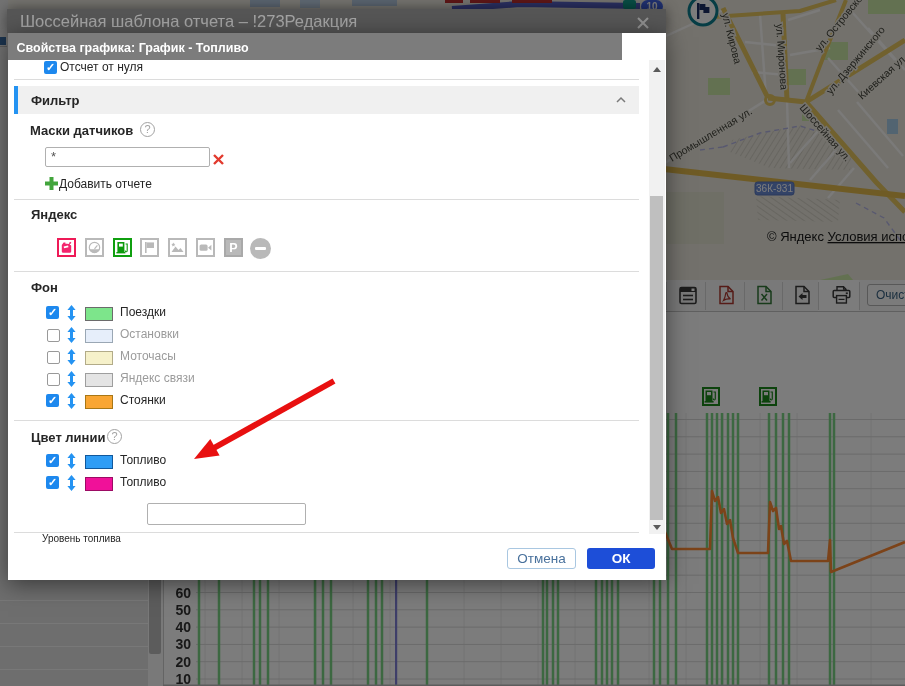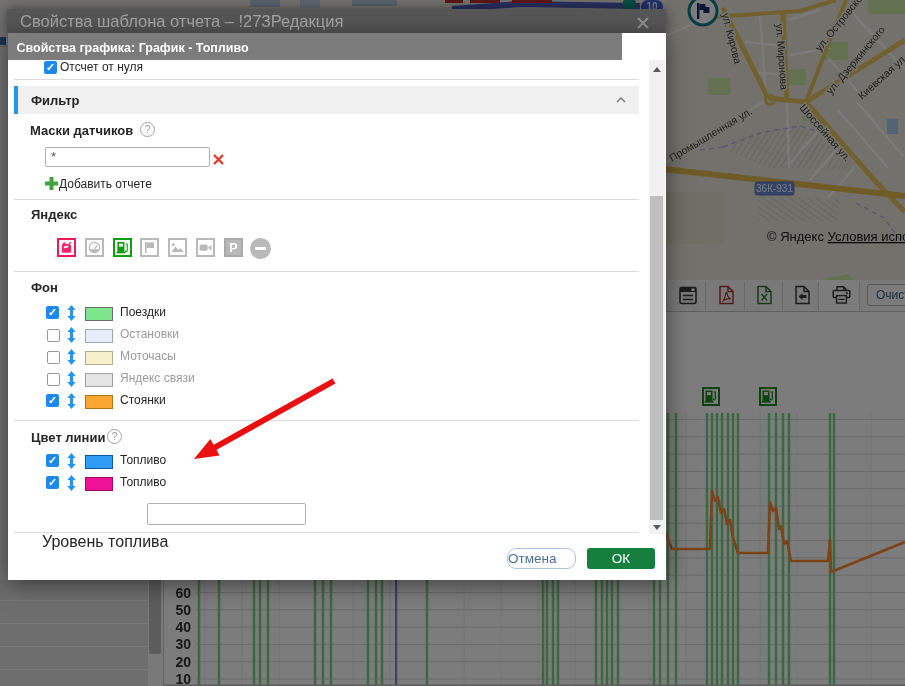--- a/index.html
+++ b/index.html
@@ -283,21 +283,21 @@
         </svg>
   </div>
 </div>
 
 <div class="abs" style="left:0;top:0;width:8px;height:580px;background:#ececec;z-index:2"></div>
 <div class="abs" style="left:0;top:37px;width:6px;height:8px;background:#3a6ea5;z-index:3"></div>
 <div class="abs" style="left:0;top:46px;width:7px;height:1px;background:#bdbdbd;z-index:3"></div>
 <div id="ov1"></div>
 
 <div id="outerhdr">
-  <div class="t">Свойства шаблона отчета – !273Редакция</div>
+  <div class="t">Шоссейная шаблона отчета – !273Редакция</div>
   <svg class="abs" style="left:629px;top:7px" width="14" height="14" viewBox="0 0 14 14">
         <path d="M2 2 L12 12 M12 2 L2 12" stroke="#cfcfcf" stroke-width="2"></path>
       </svg>
 </div>
 
 <div id="ov2"></div>
 
 <div id="dlg">
   <div id="dlghdr">
     <div class="t">Свойства графика: График - Топливо</div>
@@ -414,26 +414,26 @@
           <div class="sw" style="left:77px;top:419px;background:#2f9df5;border:1px solid #11589c"></div>
           <div class="rlbl" style="left:112px;top:417px">Топливо</div>
           <div class="cbon" style="left:38px;top:440px">✓</div>
           <svg class="abs" style="left:59px;top:439px" width="9" height="16" viewBox="0 0 9 16">
             <path d="M4.5 0 L8.6 5 H6 V11 H8.6 L4.5 16 L0.4 11 H3 V5 H0.4 Z" fill="#2493f2"></path>
           </svg>
           <div class="sw" style="left:77px;top:441px;background:#f01199;border:1px solid #9c0b64"></div>
           <div class="rlbl" style="left:112px;top:439px">Топливо</div>
         </div>
 
-  <div class="rlbl" style="left:34px;top:497px;font-size:16px">Уровень топлива</div>
+  <div class="rlbl" style="left:34px;top:497px;font-size:10px">Уровень топлива</div>
   <div class="inp" style="left:139px;top:467px;width:157px;height:20px"></div>
   <div class="sep" style="top:496px"></div>
 
-  <div class="abs" style="left:499px;top:512px;width:67px;height:19px;background:#fff;border:1px solid #a9c7e1;border-radius:9px;text-align:left;line-height:19px;font-size:13.5px;color:#49719c">Отмена</div>
-  <div class="abs" style="left:579px;top:512px;width:68px;height:21px;background:#15803d;border-radius:3px;text-align:center;line-height:21px;font-size:13.5px;font-weight:normal;color:#fff">ОК</div>
+  <div class="abs" style="left:499px;top:512px;width:67px;height:19px;background:#fff;border:1px solid #a9c7e1;border-radius:3px;text-align:center;line-height:19px;font-size:13.5px;color:#49719c">Отмена</div>
+  <div class="abs" style="left:579px;top:512px;width:68px;height:21px;background:#1d4ed8;border-radius:3px;text-align:center;line-height:21px;font-size:13.5px;font-weight:bold;color:#fff">ОК</div>
 
   <div id="sbar"></div>
   <div id="sbthumb"></div>
   <svg class="abs" style="left:645px;top:31px" width="8" height="5" viewBox="0 0 8 5">
           <path d="M4 0 L8 5 H0 Z" fill="#5a5a5a"></path>
         </svg>
   <svg class="abs" style="left:645px;top:489px" width="8" height="5" viewBox="0 0 8 5">
           <path d="M4 5 L8 0 H0 Z" fill="#5a5a5a"></path>
         </svg>
 

